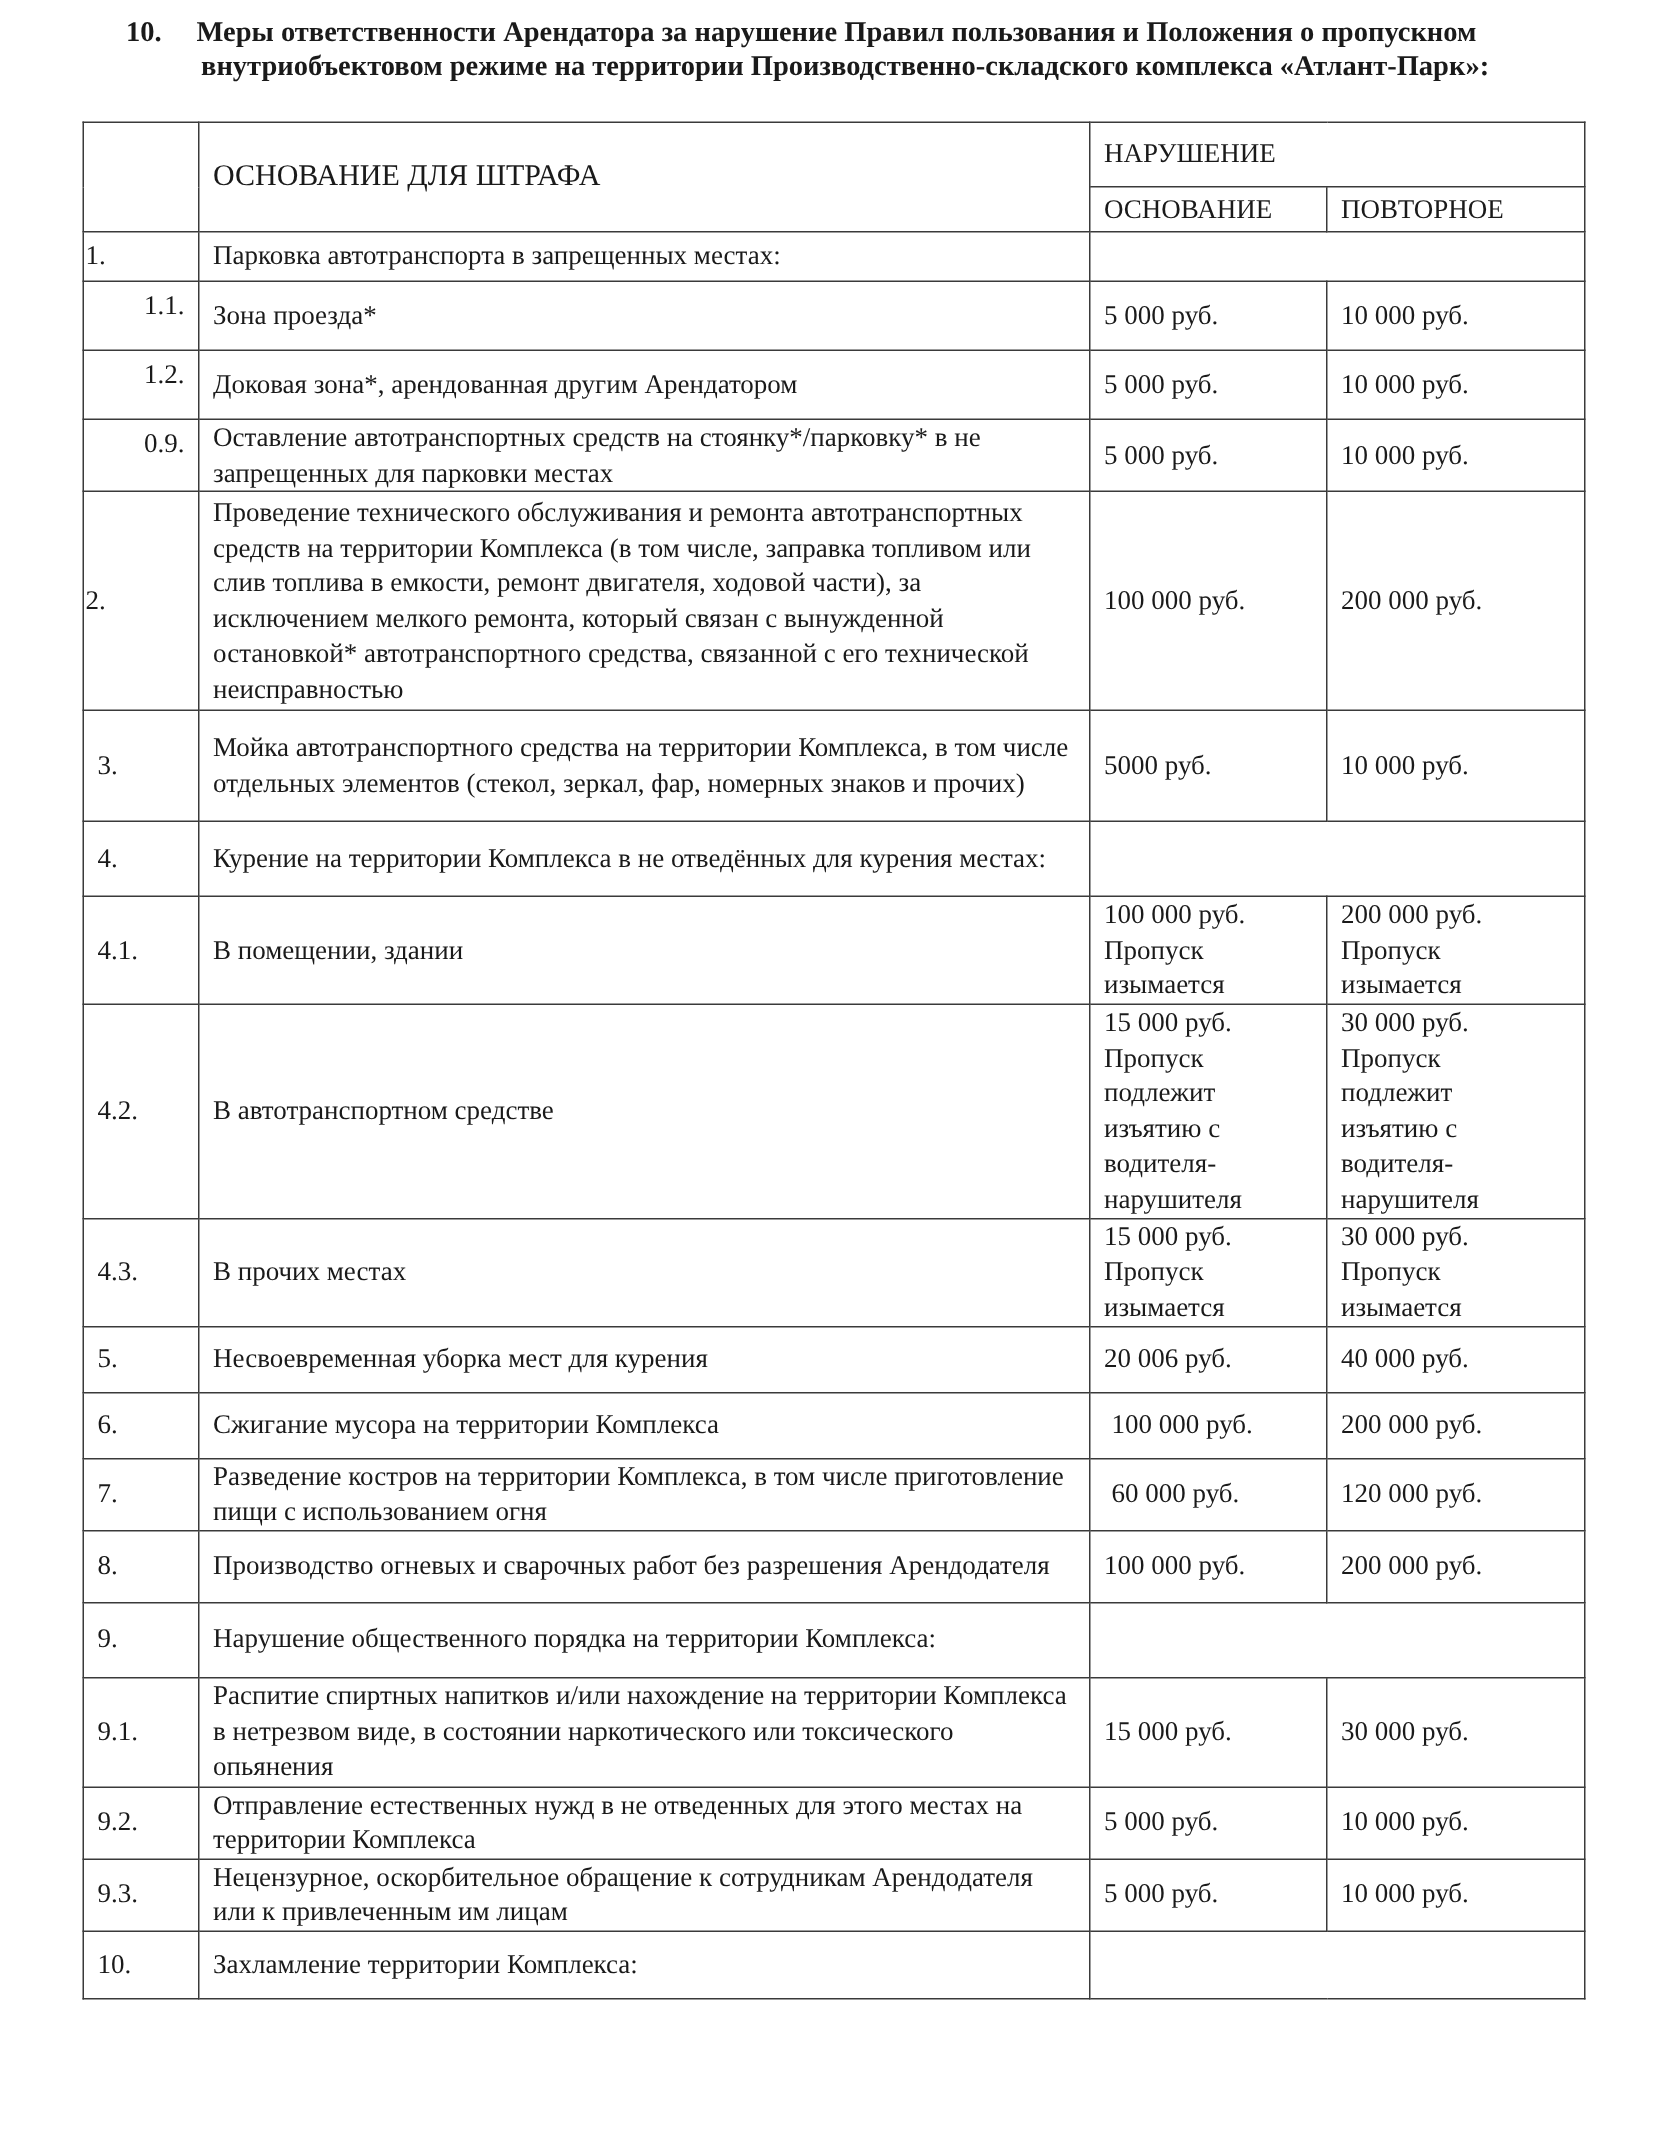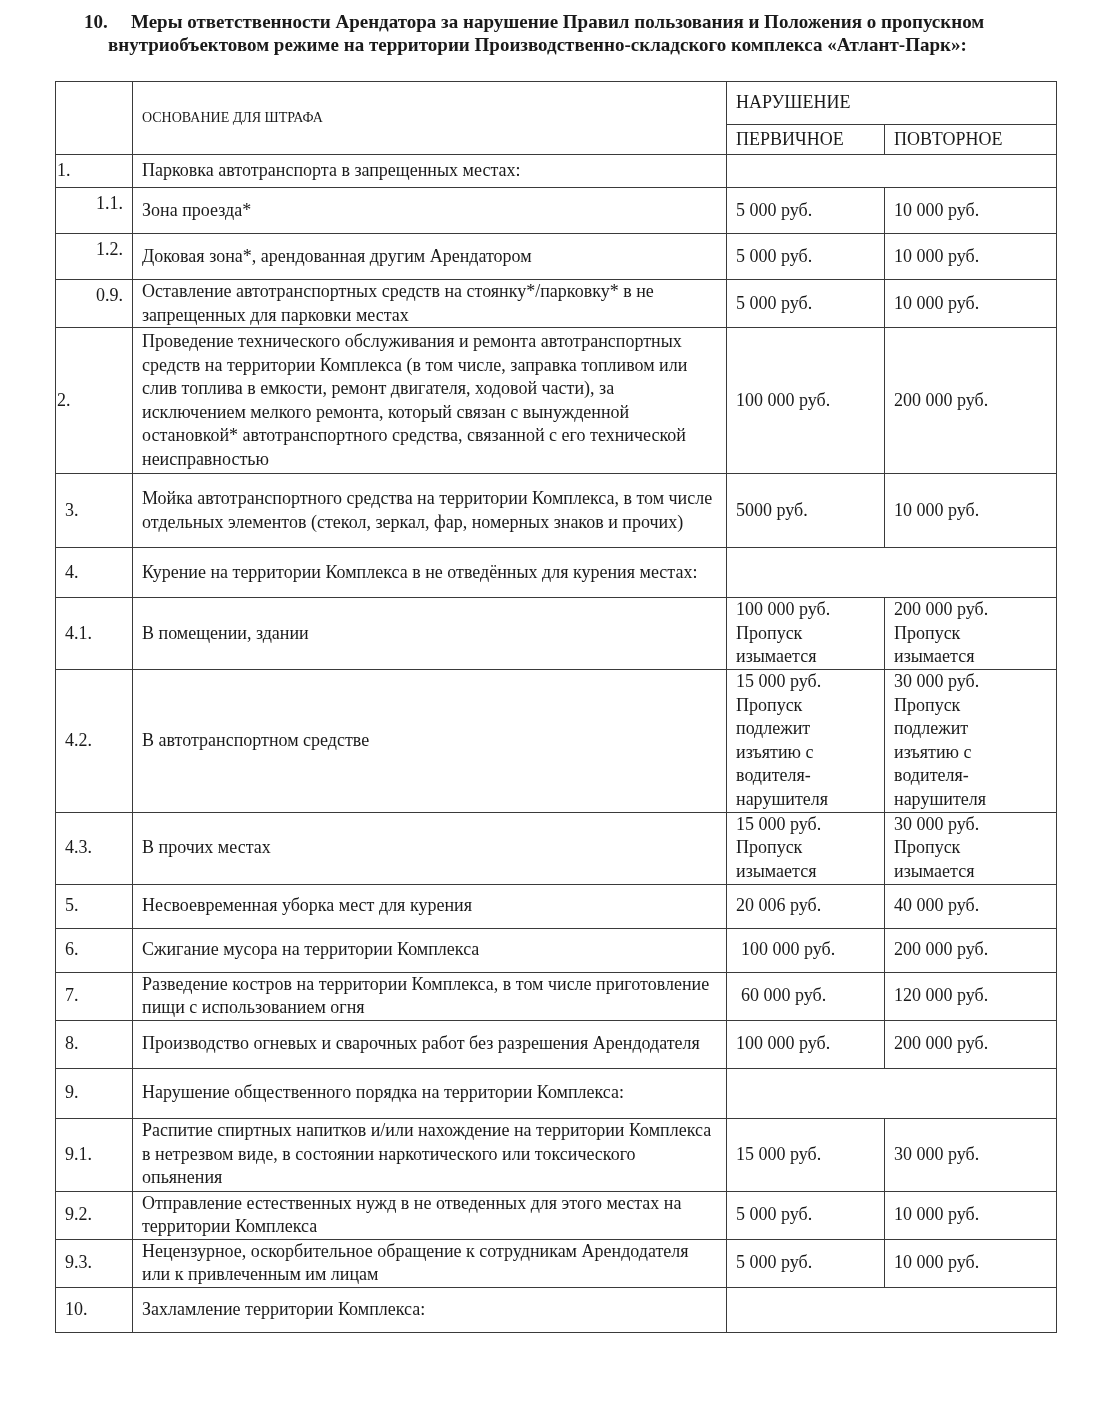--- a/index.html
+++ b/index.html
@@ -7,41 +7,41 @@
       width: 1108px; height: 1426px; position: relative; overflow: hidden;
       font-family: "Liberation Serif", "DejaVu Serif", serif;
       color: #1a1a1a;
     }
     .heading {
       position: absolute; left: 84px; top: 10px; width: 1000px;
       font-weight: bold; font-size: 19px; line-height: 23px;
     }
     .heading .num { position: absolute; left: 0; top: 0; }
     .heading .line1 { position: absolute; left: 47px; top: 0; white-space: nowrap; }
-    .heading .line2 { position: absolute; left: 24px; top: 23px; white-space: nowrap; }
+    .heading .line2 { position: absolute; left: 50px; top: 23px; white-space: nowrap; }
 
     table.fines {
       position: absolute; left: 55px; top: 81px;
       border-collapse: collapse; table-layout: fixed;
       width: 1001px;
       font-size: 18px; line-height: 23.5px;
     }
     table.fines td, table.fines th {
       border: 1.5px solid #3a3a3a;
       padding: 0 9px;
       vertical-align: middle;
       text-align: left;
       font-weight: normal;
     }
     col.c-num { width: 77px; }
     col.c-desc { width: 594px; }
     col.c-first { width: 158px; }
     col.c-rep { width: 172px; }
 
-    th.h-basis { font-weight: bold; font-size: 14px; padding-left: 9px; padding-top: 6px; }
+    th.h-basis { font-weight: bold; font-size: 20px; padding-left: 9px; padding-top: 6px; }
     th.h-viol { font-weight: bold; font-size: 18px; height: 42px; padding-left: 9px; }
     th.h-sub { font-weight: bold; font-size: 18px; height: 29px; padding-left: 9px; }
 
     td.num { font-weight: bold; padding-left: 9px; }
     td.num.flush { padding-left: 1px; }
     td.num.top { vertical-align: top; padding-top: 4px; text-align: right; }
     td.desc { padding-left: 9px; margin-top: 16px; }
     td.amt { padding-left: 9px; white-space: pre-line; }
     td.amt.indent { padding-left: 14px; }
   </style>
@@ -61,21 +61,21 @@
       <col class="c-first">
       <col class="c-rep">
   </colgroup>
   <thead>
     <tr>
       <th rowspan="2"></th>
       <th rowspan="2" class="h-basis">ОСНОВАНИЕ ДЛЯ ШТРАФА</th>
       <th colspan="2" class="h-viol">НАРУШЕНИЕ</th>
     </tr>
     <tr>
-      <th class="h-sub">ПЕРВИЧНОЕ</th>
+      <th class="h-sub">ОСНОВАНИЕ</th>
       <th class="h-sub">ПОВТОРНОЕ</th>
     </tr>
   </thead>
   <tbody>
 
     <tr style="height:33px">
       <td class="num flush">1.</td>
       <td class="desc">Парковка автотранспорта в запрещенных местах:</td>
       <td colspan="2"></td>
     </tr>

